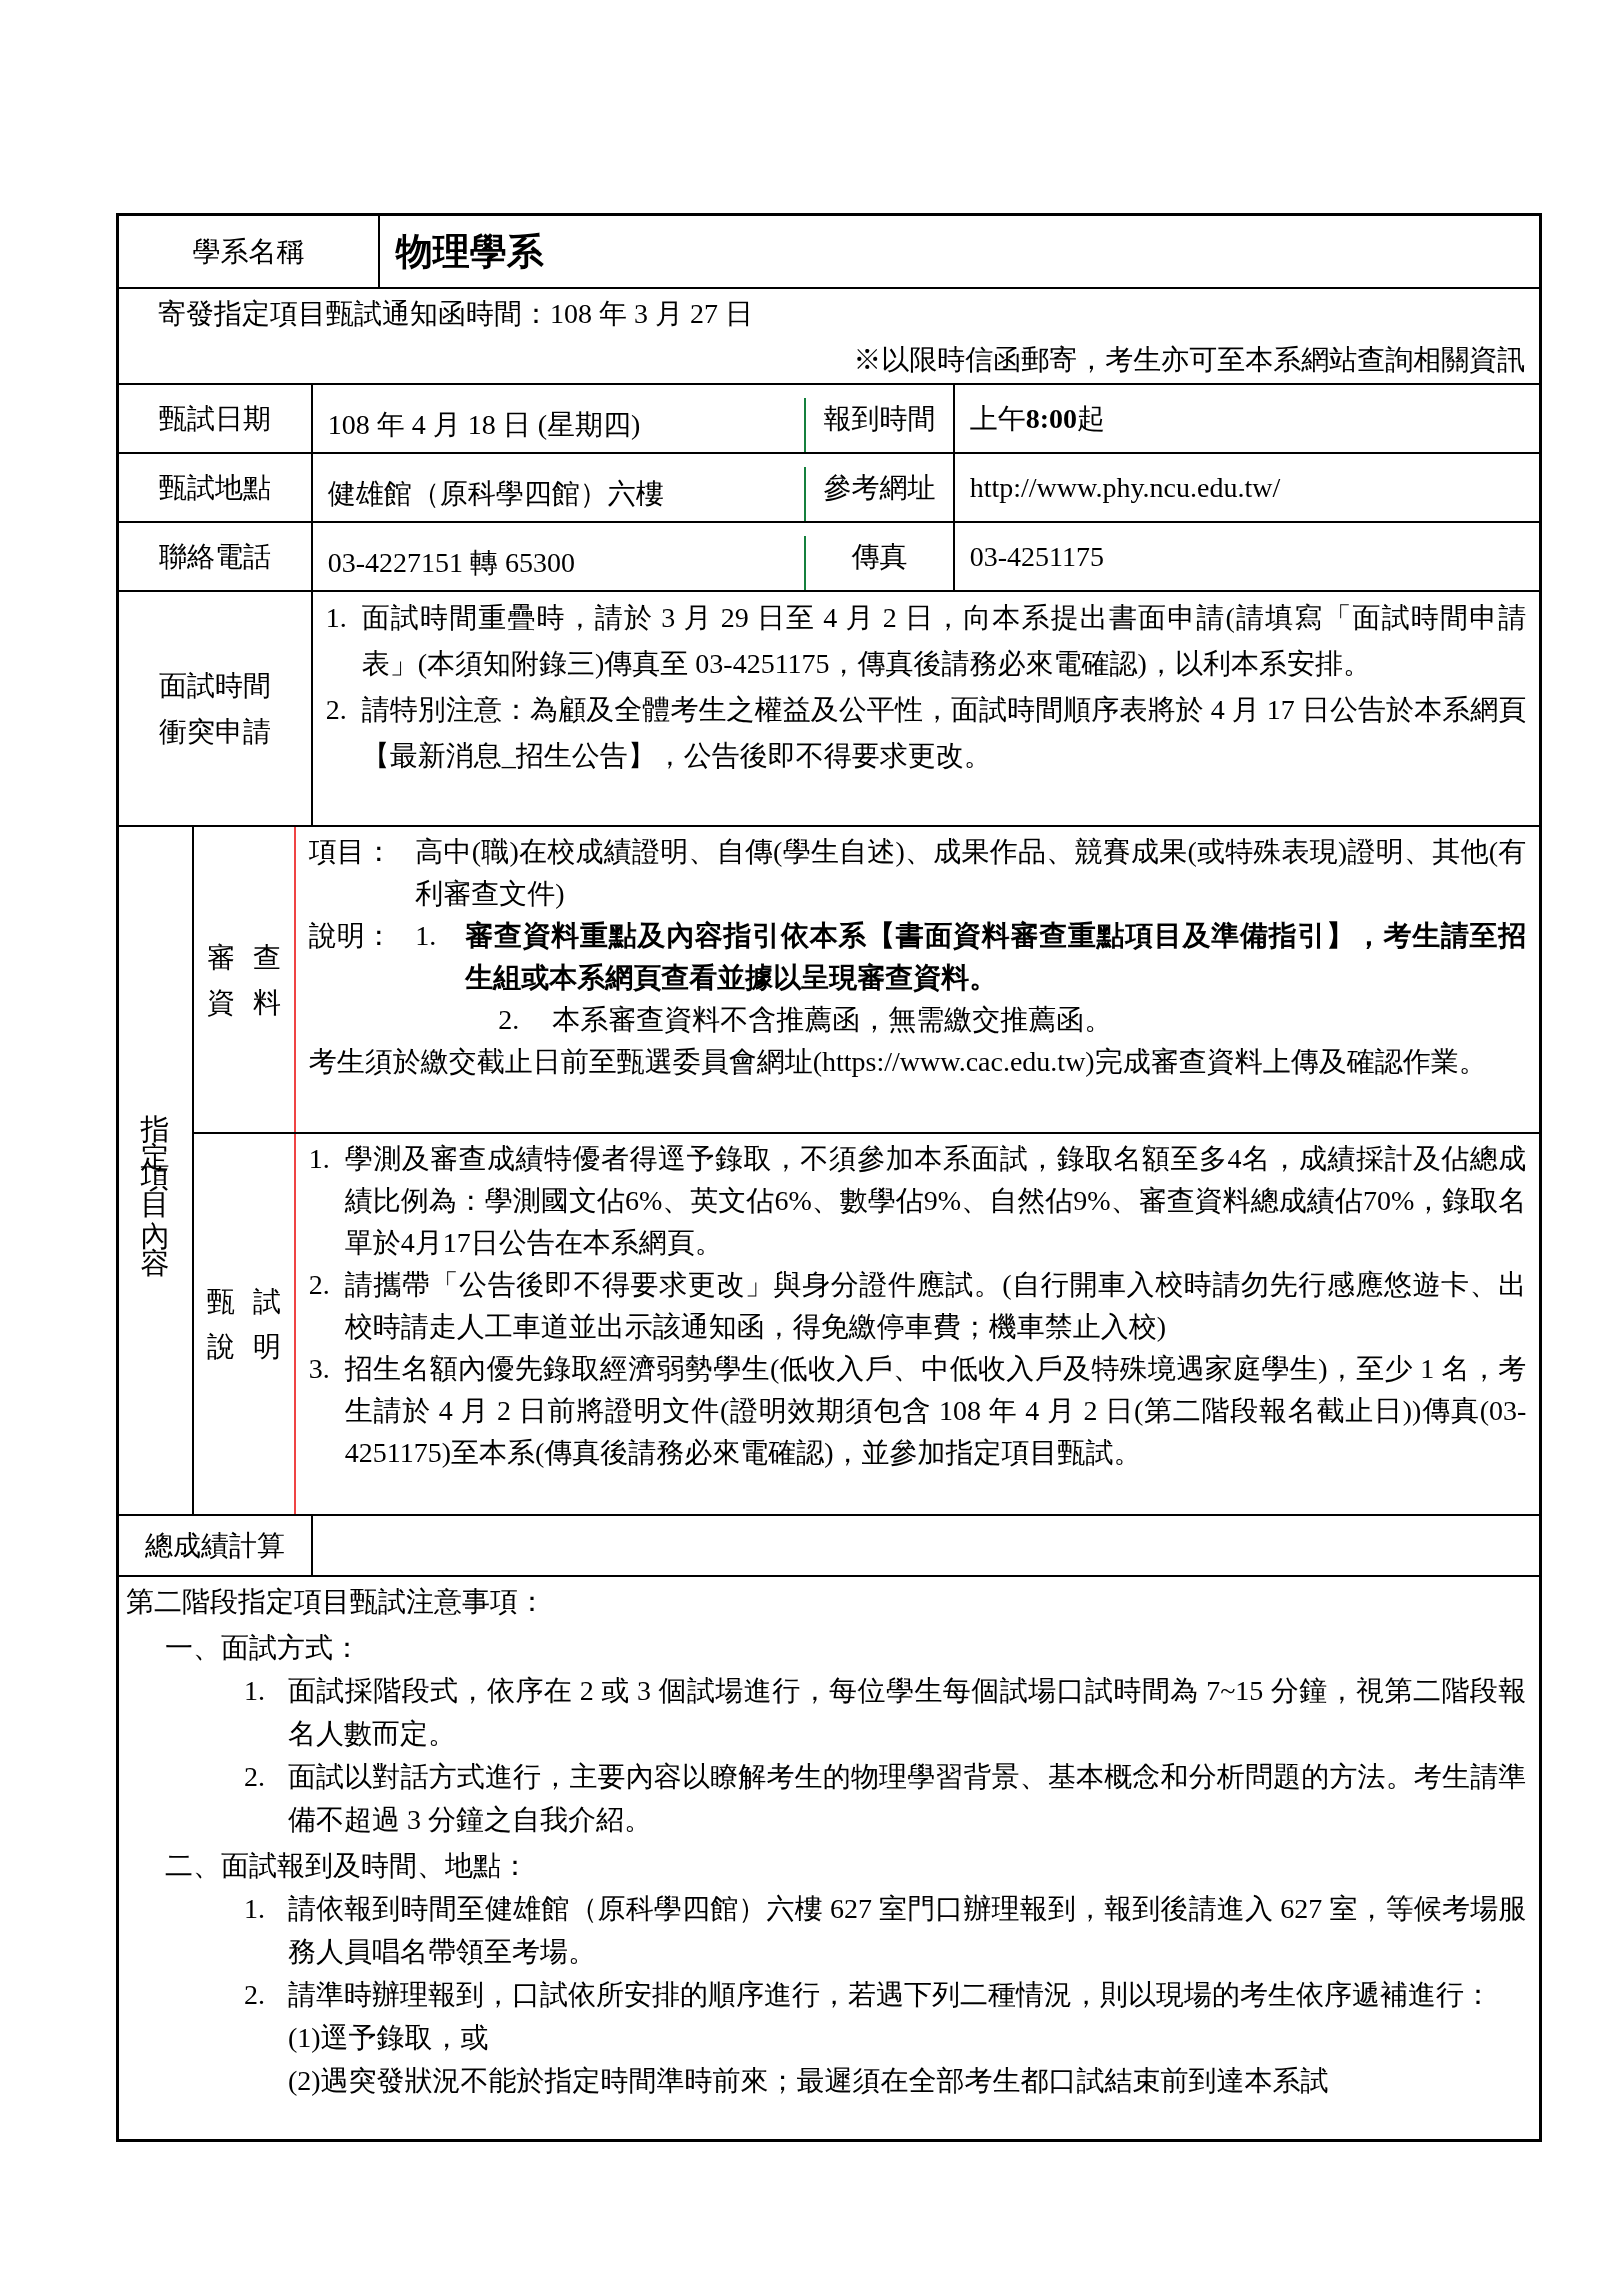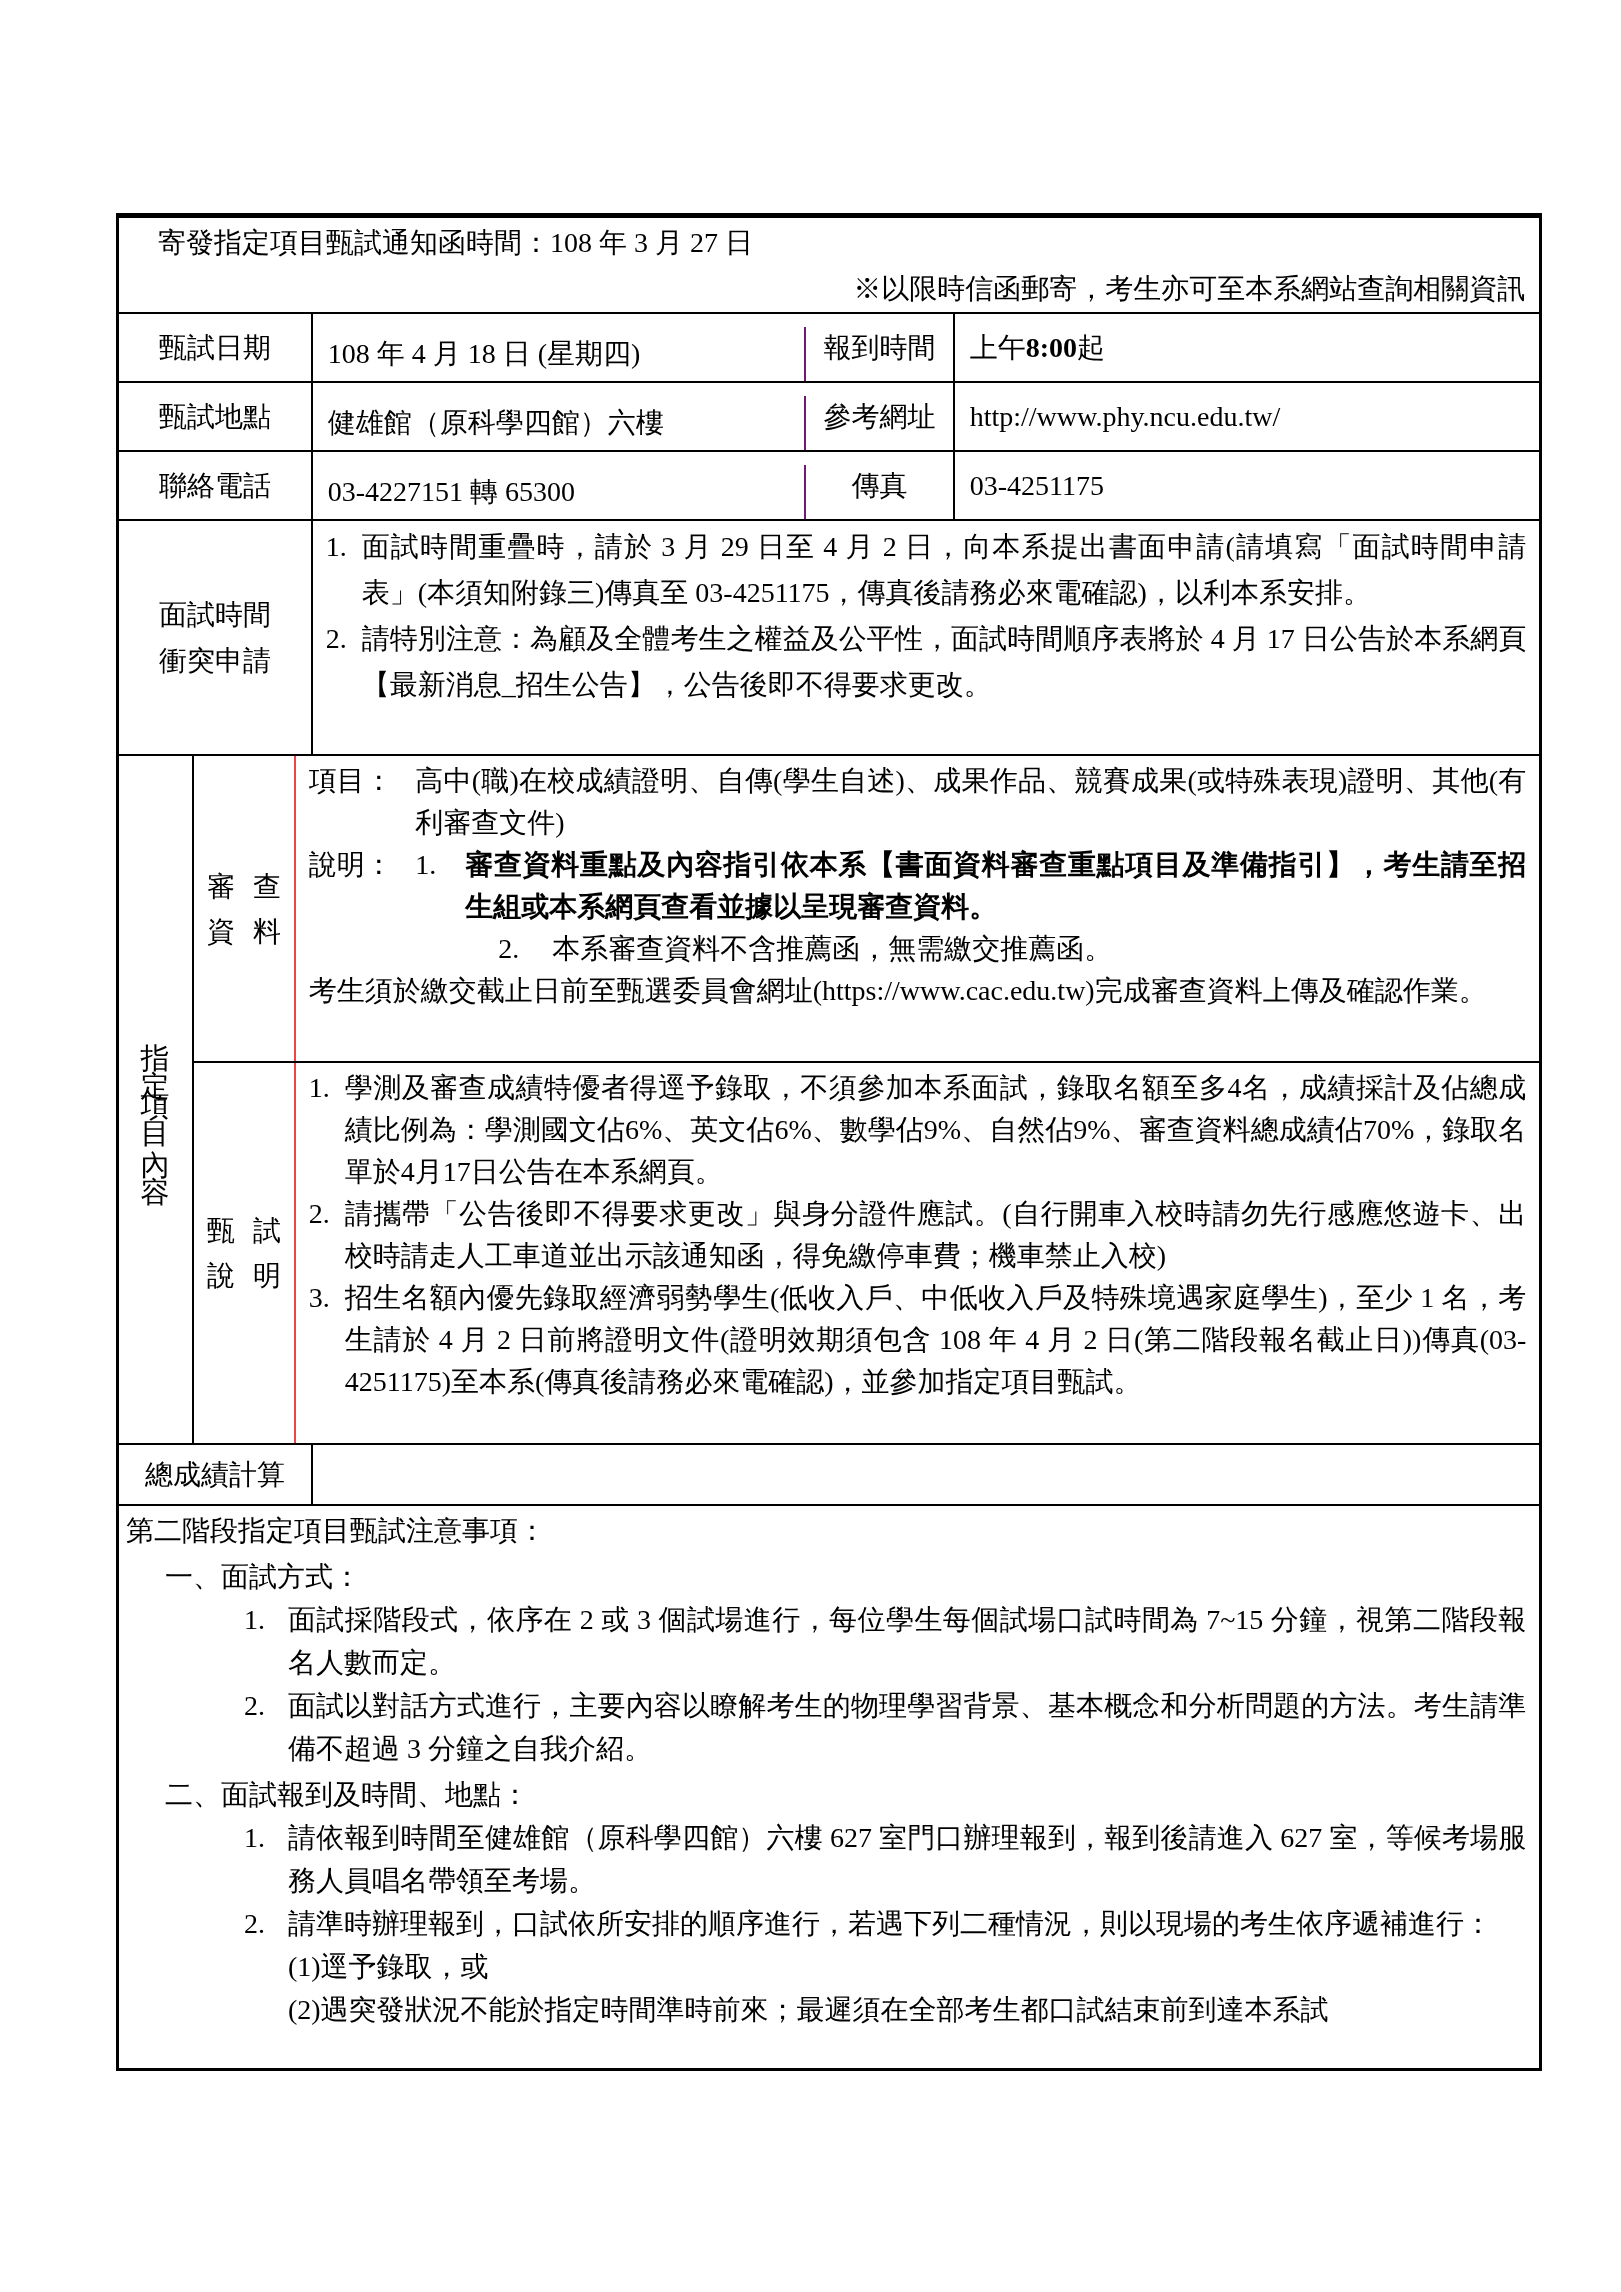--- a/index.html
+++ b/index.html
@@ -23,21 +23,21 @@
   .r1 .deptname { flex:1; display:flex; align-items:center; padding-left:15.7px;
                   font-weight:bold; font-size:37px; }
 
   
   .r2 { height:96px; display:block; border-top-width:2.9px; padding:2px 13.7px 0 39px; line-height:46px; }
   .r2 .l2 { text-align:right; }
 
   
   .ri { height:69px; }
   .ri .c1 { width:194px; }
-  .ri .c2 { width:493px; border-right:2px solid #701a75;margin-top:13px; }
+  .ri .c2 { width:493px; border-right:2px solid #15803d;margin-top:13px; }
   .ri .c3 { width:149px; }
   .ri .c4 { flex:1; }
   .bold { font-weight:bold; }
 
   
   .r6 { height:235px; }
   .r6 .lblcell { width:194px; line-height:46px; }
   .r6 .content { flex:1; padding:2.9px 12.7px 0 12.7px; line-height:46px; }
 
   .numitem { display:flex; }
@@ -79,20 +79,24 @@
   .nitem { display:flex; margin-left:118px; }
   .nitem .num { width:44px; flex-shrink:0; }
   .nitem .ntxt { flex:1; text-align:justify; }
 </style>
 </head>
 <body>
 
 <div class="page">
   <div class="tbl">
 
+    <div class="row first r1">
+      <div class="lblcell">學系名稱</div>
+      <div class="deptname">物理學系</div>
+    </div>
 
     <div class="row r2">
       <div class="l1">寄發指定項目甄試通知函時間：108 年 3 月 27 日</div>
       <div class="l2">※以限時信函郵寄，考生亦可至本系網站查詢相關資訊</div>
     </div>
 
     <div class="row ri">
       <div class="lblcell c1">甄試日期</div>
       <div class="vcell c2">108 年 4 月 18 日 (星期四)</div>
       <div class="lblcell c3">報到時間</div>

